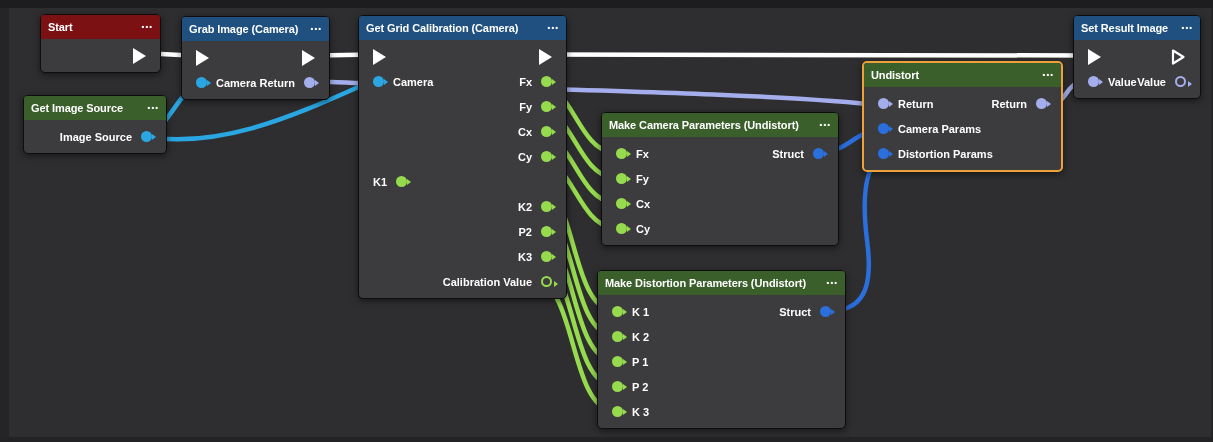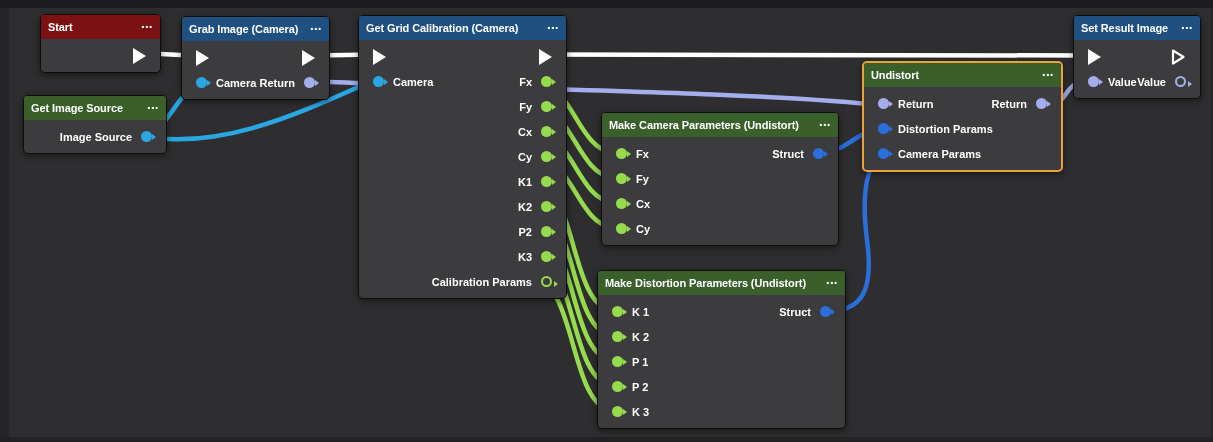--- a/index.html
+++ b/index.html
@@ -173,21 +173,21 @@
         <span class="lbl">Cx</span>
         <span class="pin pin-green"></span>
           </span>
         </div>
       <div class="row" style="justify-content:flex-end">
           <span class="grp">
         <span class="lbl">Cy</span>
         <span class="pin pin-green"></span>
           </span>
         </div>
-      <div class="row" style="justify-content:flex-end">
+      <div class="row" style="justify-content:flex-start">
           <span class="grp">
         <span class="lbl">K1</span>
         <span class="pin pin-green"></span>
           </span>
         </div>
       <div class="row" style="justify-content:flex-end">
           <span class="grp">
         <span class="lbl">K2</span>
         <span class="pin pin-green"></span>
           </span>
@@ -199,21 +199,21 @@
           </span>
         </div>
       <div class="row" style="justify-content:flex-end">
           <span class="grp">
         <span class="lbl">K3</span>
         <span class="pin pin-green"></span>
           </span>
         </div>
       <div class="row" style="justify-content:flex-end">
           <span class="grp">
-        <span class="lbl">Calibration Params</span>
+        <span class="lbl">Calibration Value</span>
         <span class="pin pin-green pin-outline"></span>
           </span>
         </div>
     </div>
   </div>
 
   <div class="node" id="n-mcp">
     <div class="node-header hdr-green">
       <span class="node-title">Make Camera Parameters (Undistort)</span>
       <span class="menu">•••</span>
@@ -305,27 +305,27 @@
           <span class="lbl">Return</span>
         </span>
         <span class="grp">
           <span class="lbl">Return</span>
           <span class="pin pin-lav"></span>
         </span>
       </div>
       <div class="row">
           <span class="grp">
         <span class="pin pin-blue"></span>
+        <span class="lbl">Camera Params</span>
+          </span>
+        </div>
+      <div class="row">
+          <span class="grp">
+        <span class="pin pin-blue"></span>
         <span class="lbl">Distortion Params</span>
-          </span>
-        </div>
-      <div class="row">
-          <span class="grp">
-        <span class="pin pin-blue"></span>
-        <span class="lbl">Camera Params</span>
           </span>
         </div>
     </div>
   </div>
 
   <div class="node" id="n-sri">
     <div class="node-header hdr-blue">
       <span class="node-title">Set Result Image</span>
       <span class="menu">•••</span>
     </div>

